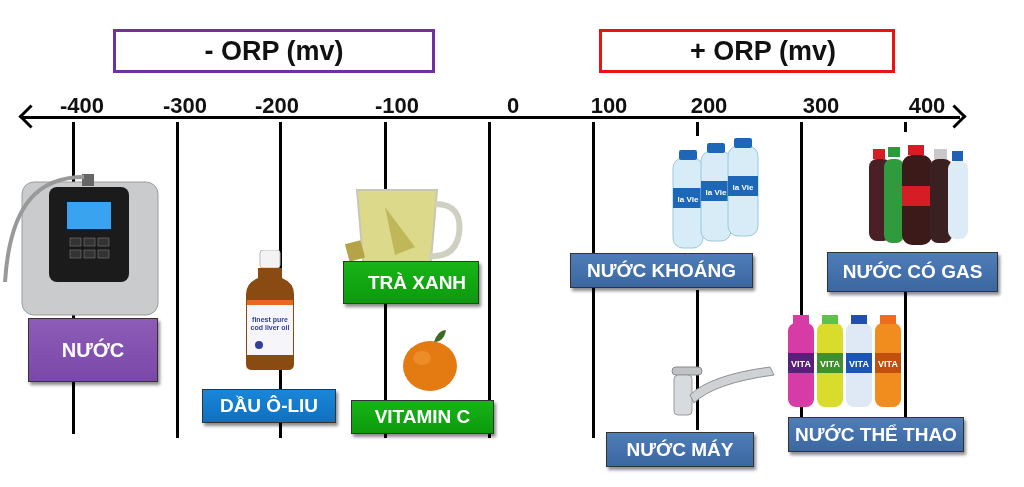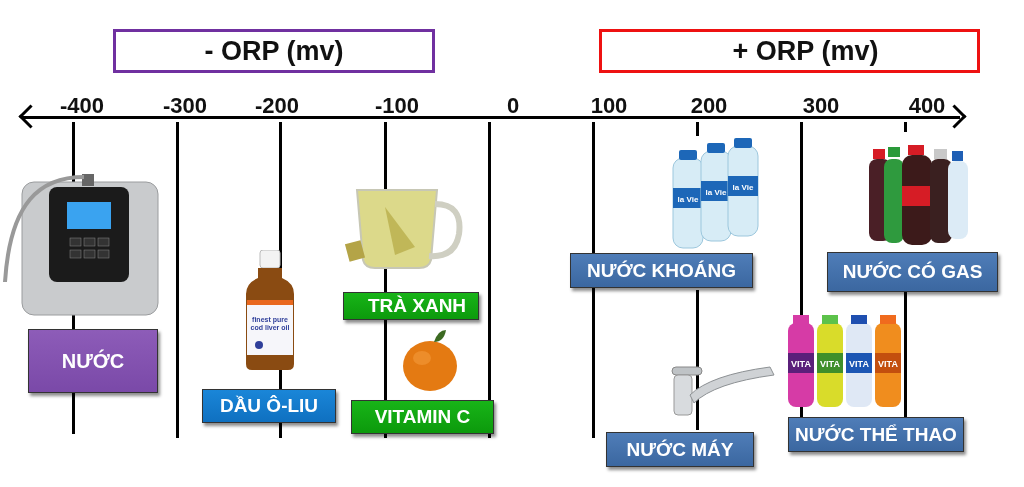--- a/index.html
+++ b/index.html
@@ -1,19 +1,19 @@
 <!DOCTYPE html>
 <html><head>
 <meta charset="utf-8">
 <style>
   html,body{margin:0;padding:0;background:#fff;}
   body{width:1024px;height:487px;position:relative;overflow:hidden;font-family:"Liberation Sans","DejaVu Sans",sans-serif;}
   .hdr{position:absolute;top:29px;height:44px;box-sizing:border-box;background:#fff;display:flex;align-items:center;justify-content:center;font-size:27px;font-weight:bold;color:#111;margin-left:44px;}
   .hdr.neg{left:69px;width:322px;border:3px solid #7030a0;}
-  .hdr.pos{left:555px;width:381px;border:3px solid #ee1111;padding-left:32px;}
+  .hdr.pos{left:555px;width:296px;border:3px solid #ee1111;padding-left:32px;}
   .axis{position:absolute;left:22px;top:116px;width:938px;height:3px;background:#000;}
   .arrow{position:absolute;top:108px;width:14px;height:14px;border-top:3px solid #000;border-left:3px solid #000;}
   .arrow.left{left:22px;transform:rotate(-45deg);}
   .arrow.right{left:946px;transform:rotate(135deg);}
   .tick{position:absolute;top:93px;font-size:22px;font-weight:bold;color:#111;transform:translateX(-50%);}
   .vline{position:absolute;width:3px;background:#000;}
   .lbl{position:absolute;box-sizing:border-box;color:#fff;font-weight:bold;font-size:19px;display:flex;align-items:center;justify-content:center;text-align:center;line-height:1.25;border:1px solid #333;box-shadow:2px 3px 3px rgba(0,0,0,0.45);}
   .purple{background:linear-gradient(#8d5cb8,#7a49a8);}
   .blue{background:linear-gradient(#1a86d8,#0f70c0);}
   .green{background:linear-gradient(#18b418,#0c9a0c);}
@@ -146,22 +146,22 @@
       <text x="15" y="54">VITA</text>
     <rect x="31" y="40" width="26" height="20" fill="#3f8f2a"></rect>
       <text x="44" y="54">VITA</text>
     <rect x="60" y="40" width="26" height="20" fill="#1c56b4"></rect>
       <text x="73" y="54">VITA</text>
     <rect x="89" y="40" width="26" height="20" fill="#c34f0e"></rect>
       <text x="102" y="54">VITA</text>
   </g>
 </svg>
 
-<div class="lbl purple" style="left:28px;top:329px;width:130px;height:64px;font-size:20px;flex-direction:column;">
+<div class="lbl purple" style="left:28px;top:318px;width:130px;height:64px;font-size:20px;flex-direction:column;">
   <span>NƯỚC</span>
 </div>
 <div class="lbl blue" style="left:202px;top:389px;width:134px;height:34px;">DẦU Ô-LIU</div>
-<div class="lbl green" style="left:343px;top:292px;width:136px;height:28px;padding-left:12px;">TRÀ XANH</div>
+<div class="lbl green" style="left:343px;top:261px;width:136px;height:43px;padding-left:12px;">TRÀ XANH</div>
 <div class="lbl green" style="left:351px;top:400px;width:143px;height:34px;">VITAMIN C</div>
 <div class="lbl steel" style="left:570px;top:253px;width:183px;height:35px;">NƯỚC KHOÁNG</div>
 <div class="lbl steel" style="left:606px;top:432px;width:148px;height:35px;">NƯỚC MÁY</div>
 <div class="lbl steel" style="left:827px;top:252px;width:171px;height:40px;">NƯỚC CÓ GAS</div>
 <div class="lbl steel" style="left:788px;top:417px;width:176px;height:35px;">NƯỚC THỂ THAO</div>
 
 </body></html>

